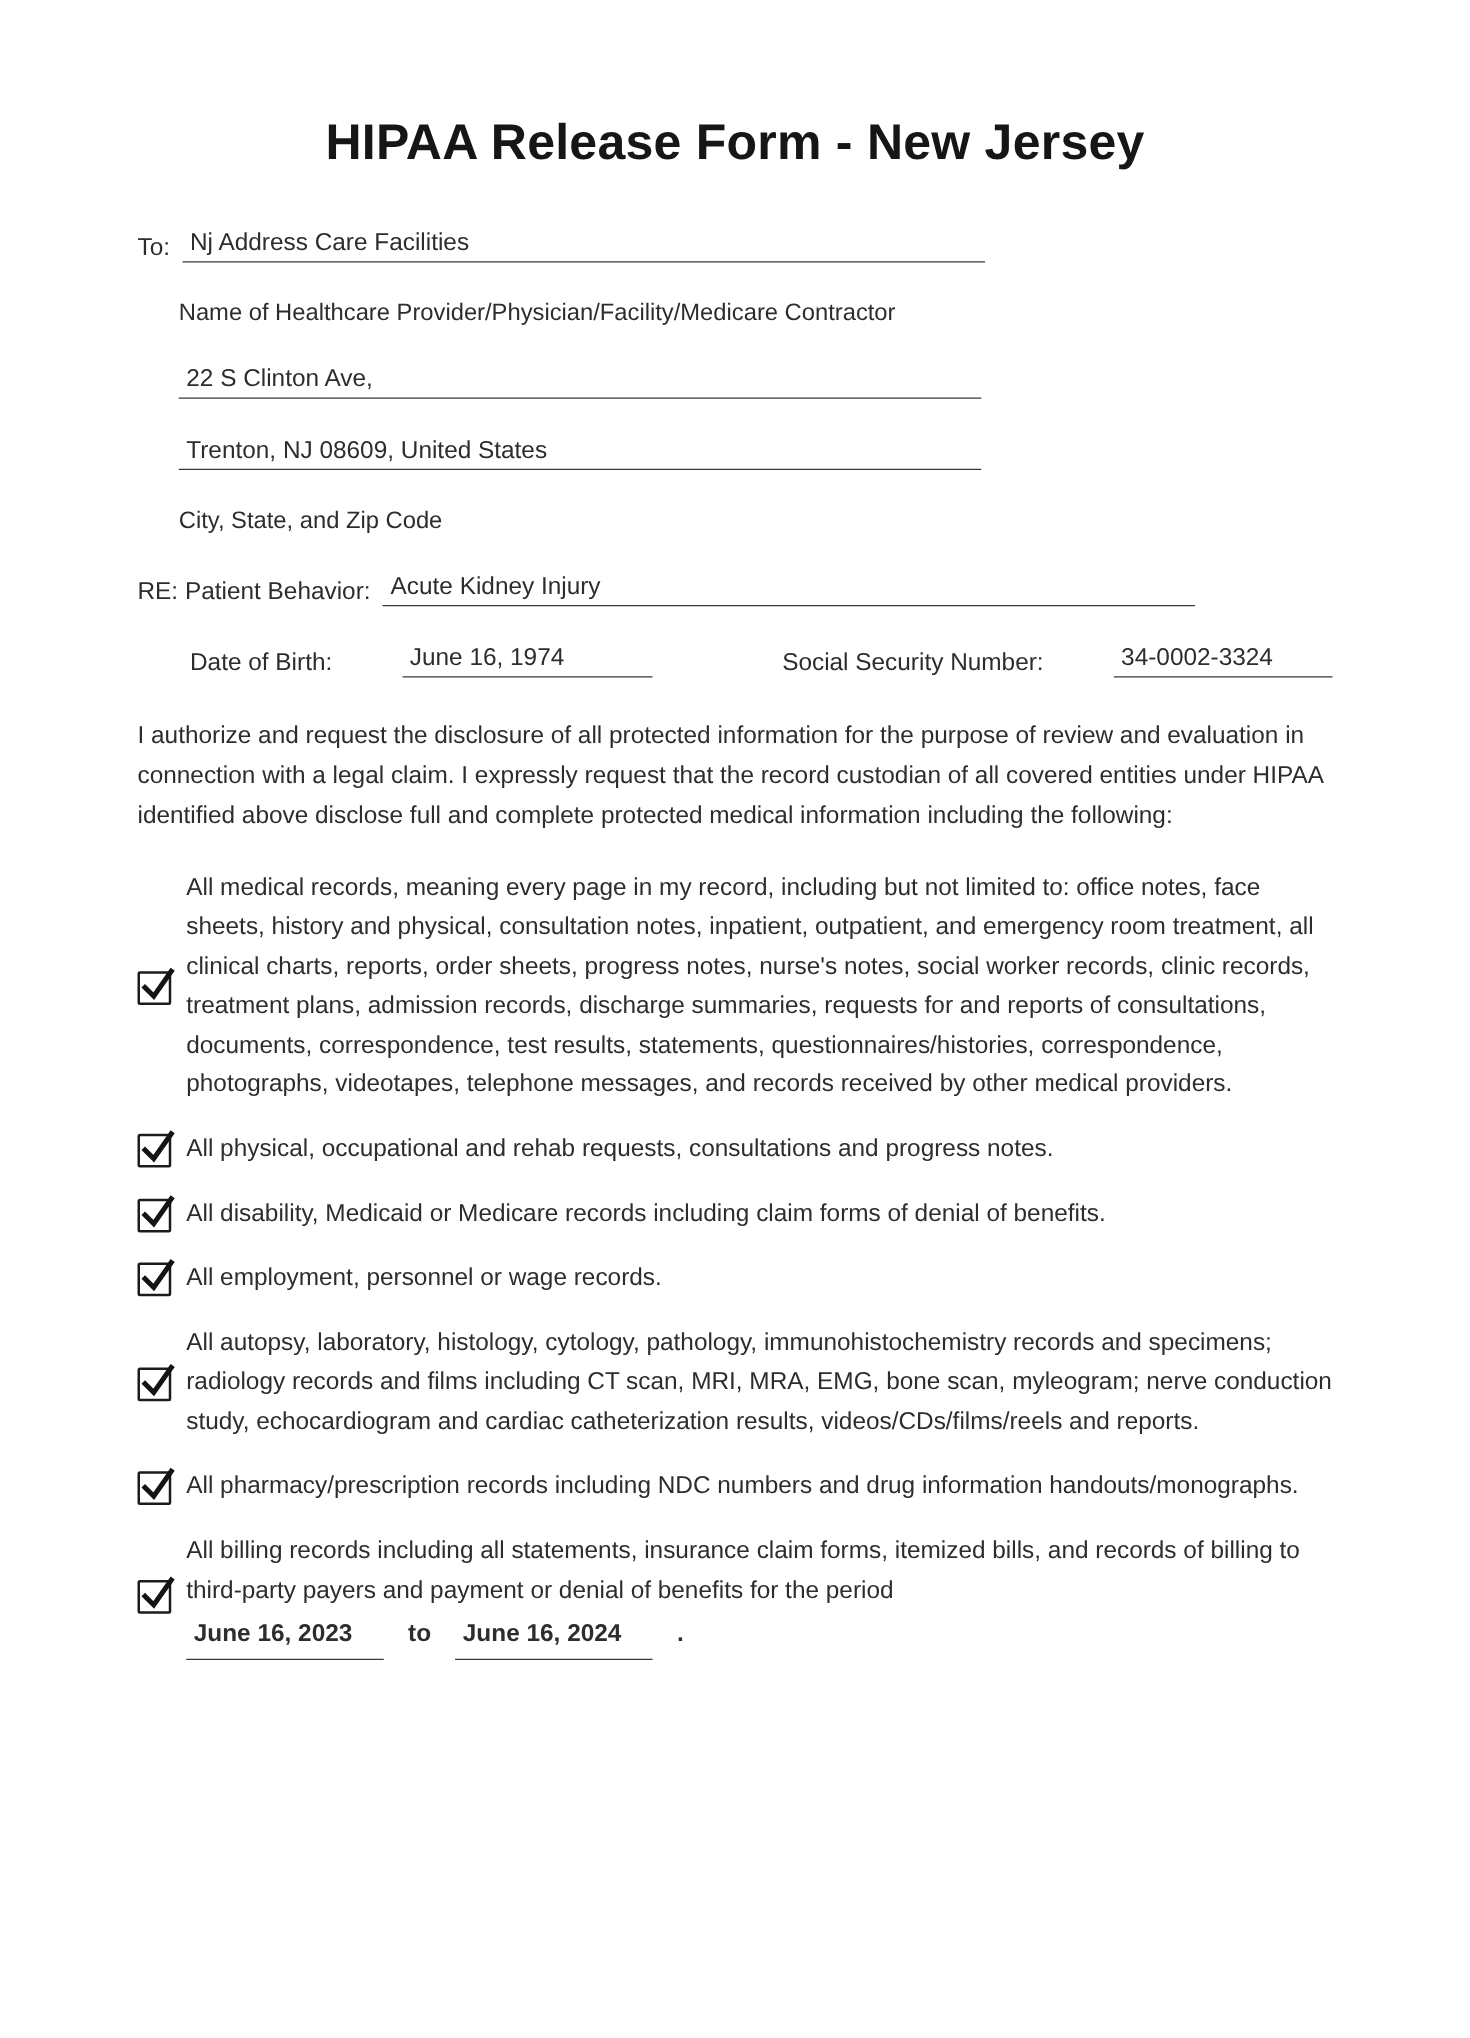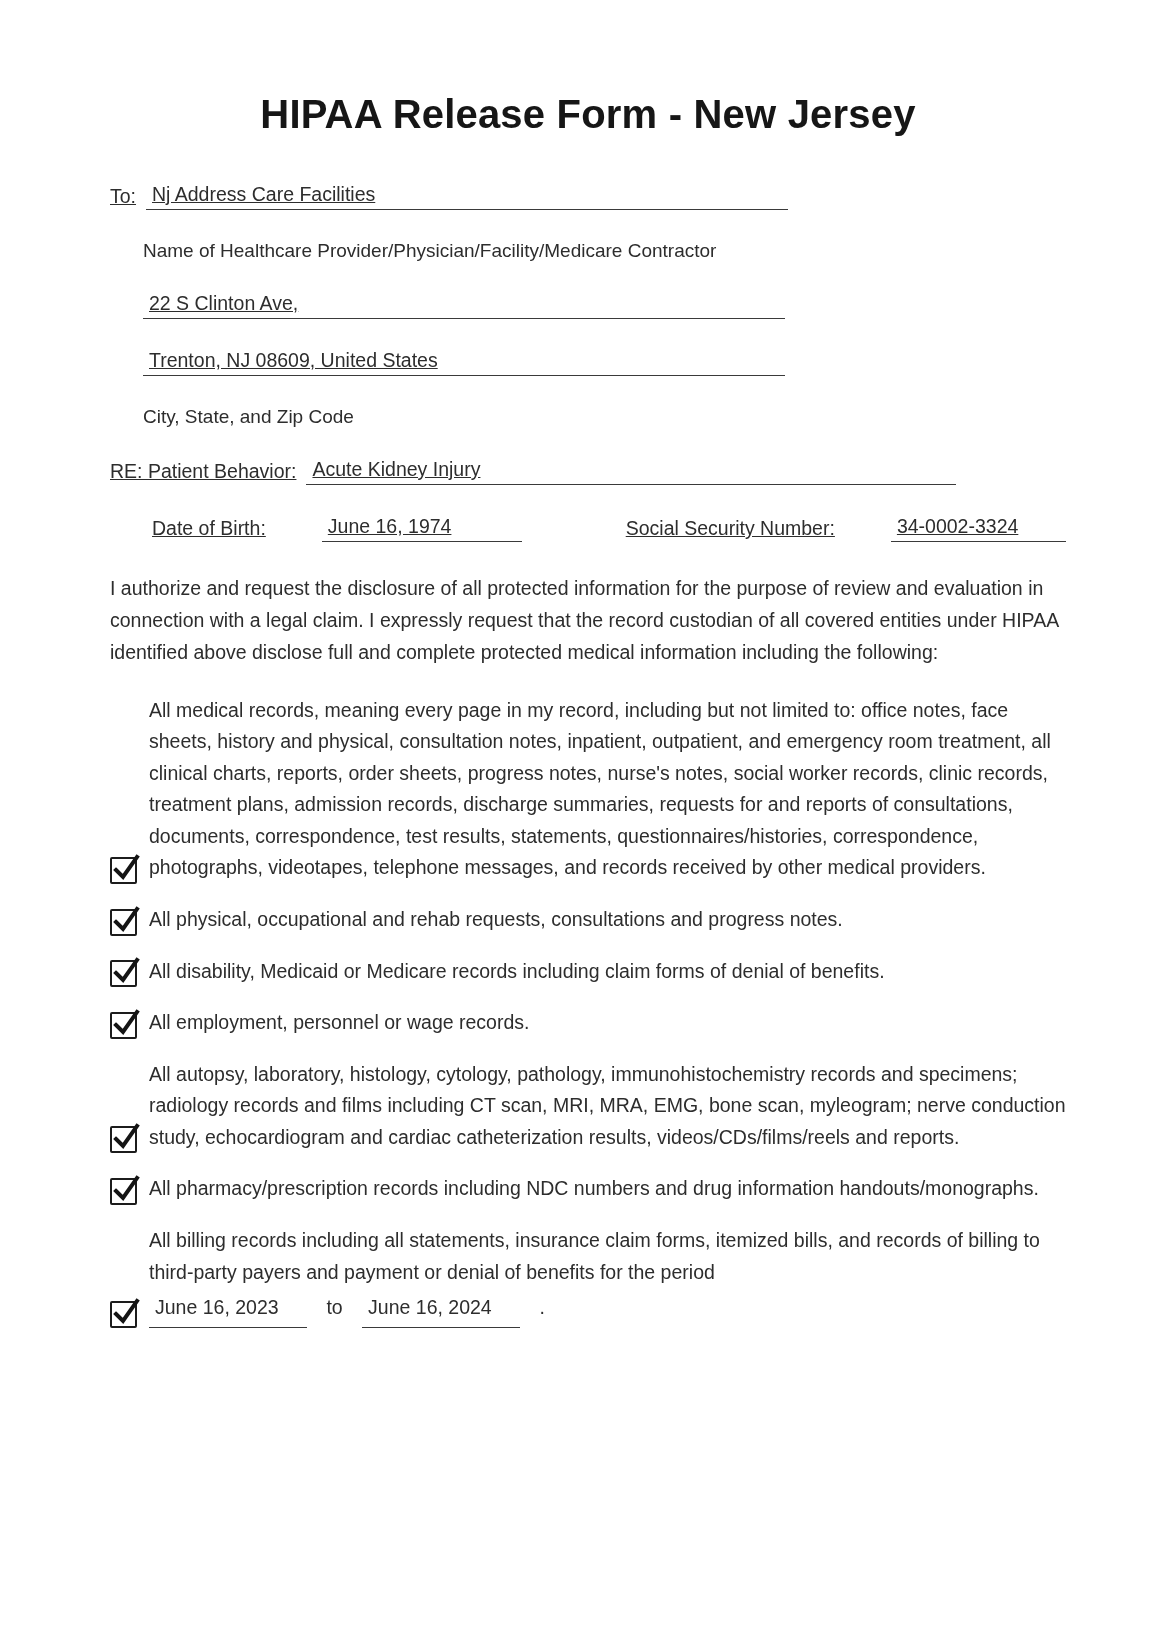--- a/index.html
+++ b/index.html
@@ -19,25 +19,24 @@
   .title {
     font-size: 40px;
     font-weight: bold;
     color: #161616;
     text-align: center;
     margin-bottom: 46px;
     letter-spacing: 0.2px;
   }
   .frow {
     display: flex;
-    align-items: center;
+    align-items: flex-end;
     font-size: 19.5px;
     margin-bottom: 30px;
     white-space: nowrap;
-    text-decoration: underline;
   }
   .caption {
     font-size: 19px;
     margin-bottom: 30px;
   }
   .indent1 { margin-left: 33px; }
   .indent2 { margin-left: 42px; gap: 46px; }
   .fill-line {
     display: inline-block;
     border-bottom: 1.6px solid #3a3a3a;
@@ -54,21 +53,21 @@
   .gap-mid { display: inline-block; width: 14px; }
   .para {
     font-size: 19.5px;
     line-height: 1.65;
     margin-top: 12px;
     margin-bottom: 26px;
     color: #2d2d2d;
   }
   .checklist-item {
     display: flex;
-    align-items: flex-end;
+    align-items: center;
     margin-bottom: 20px;
     font-size: 19.5px;
     line-height: 1.62;
   }
   .checkbox {
     flex: 0 0 auto;
     width: 27px;
     height: 27px;
     border: 2.5px solid #1c1c1c;
     border-radius: 2px;
@@ -83,20 +82,21 @@
     top: -5px;
     width: 28px;
     height: 30px;
   }
   .item-text {
     flex: 1 1 auto;
     margin-left: 12px;
   }
   .dates-line {
     margin-top: 4px;
+    font-weight: bold;
   }
   .to-word { margin: 0 14px; }
   .terminator { margin-left: 14px; }
 </style>
 </head>
 <body>
 
 <div class="page">
 
   <h1 class="title">HIPAA Release Form - New Jersey</h1>

